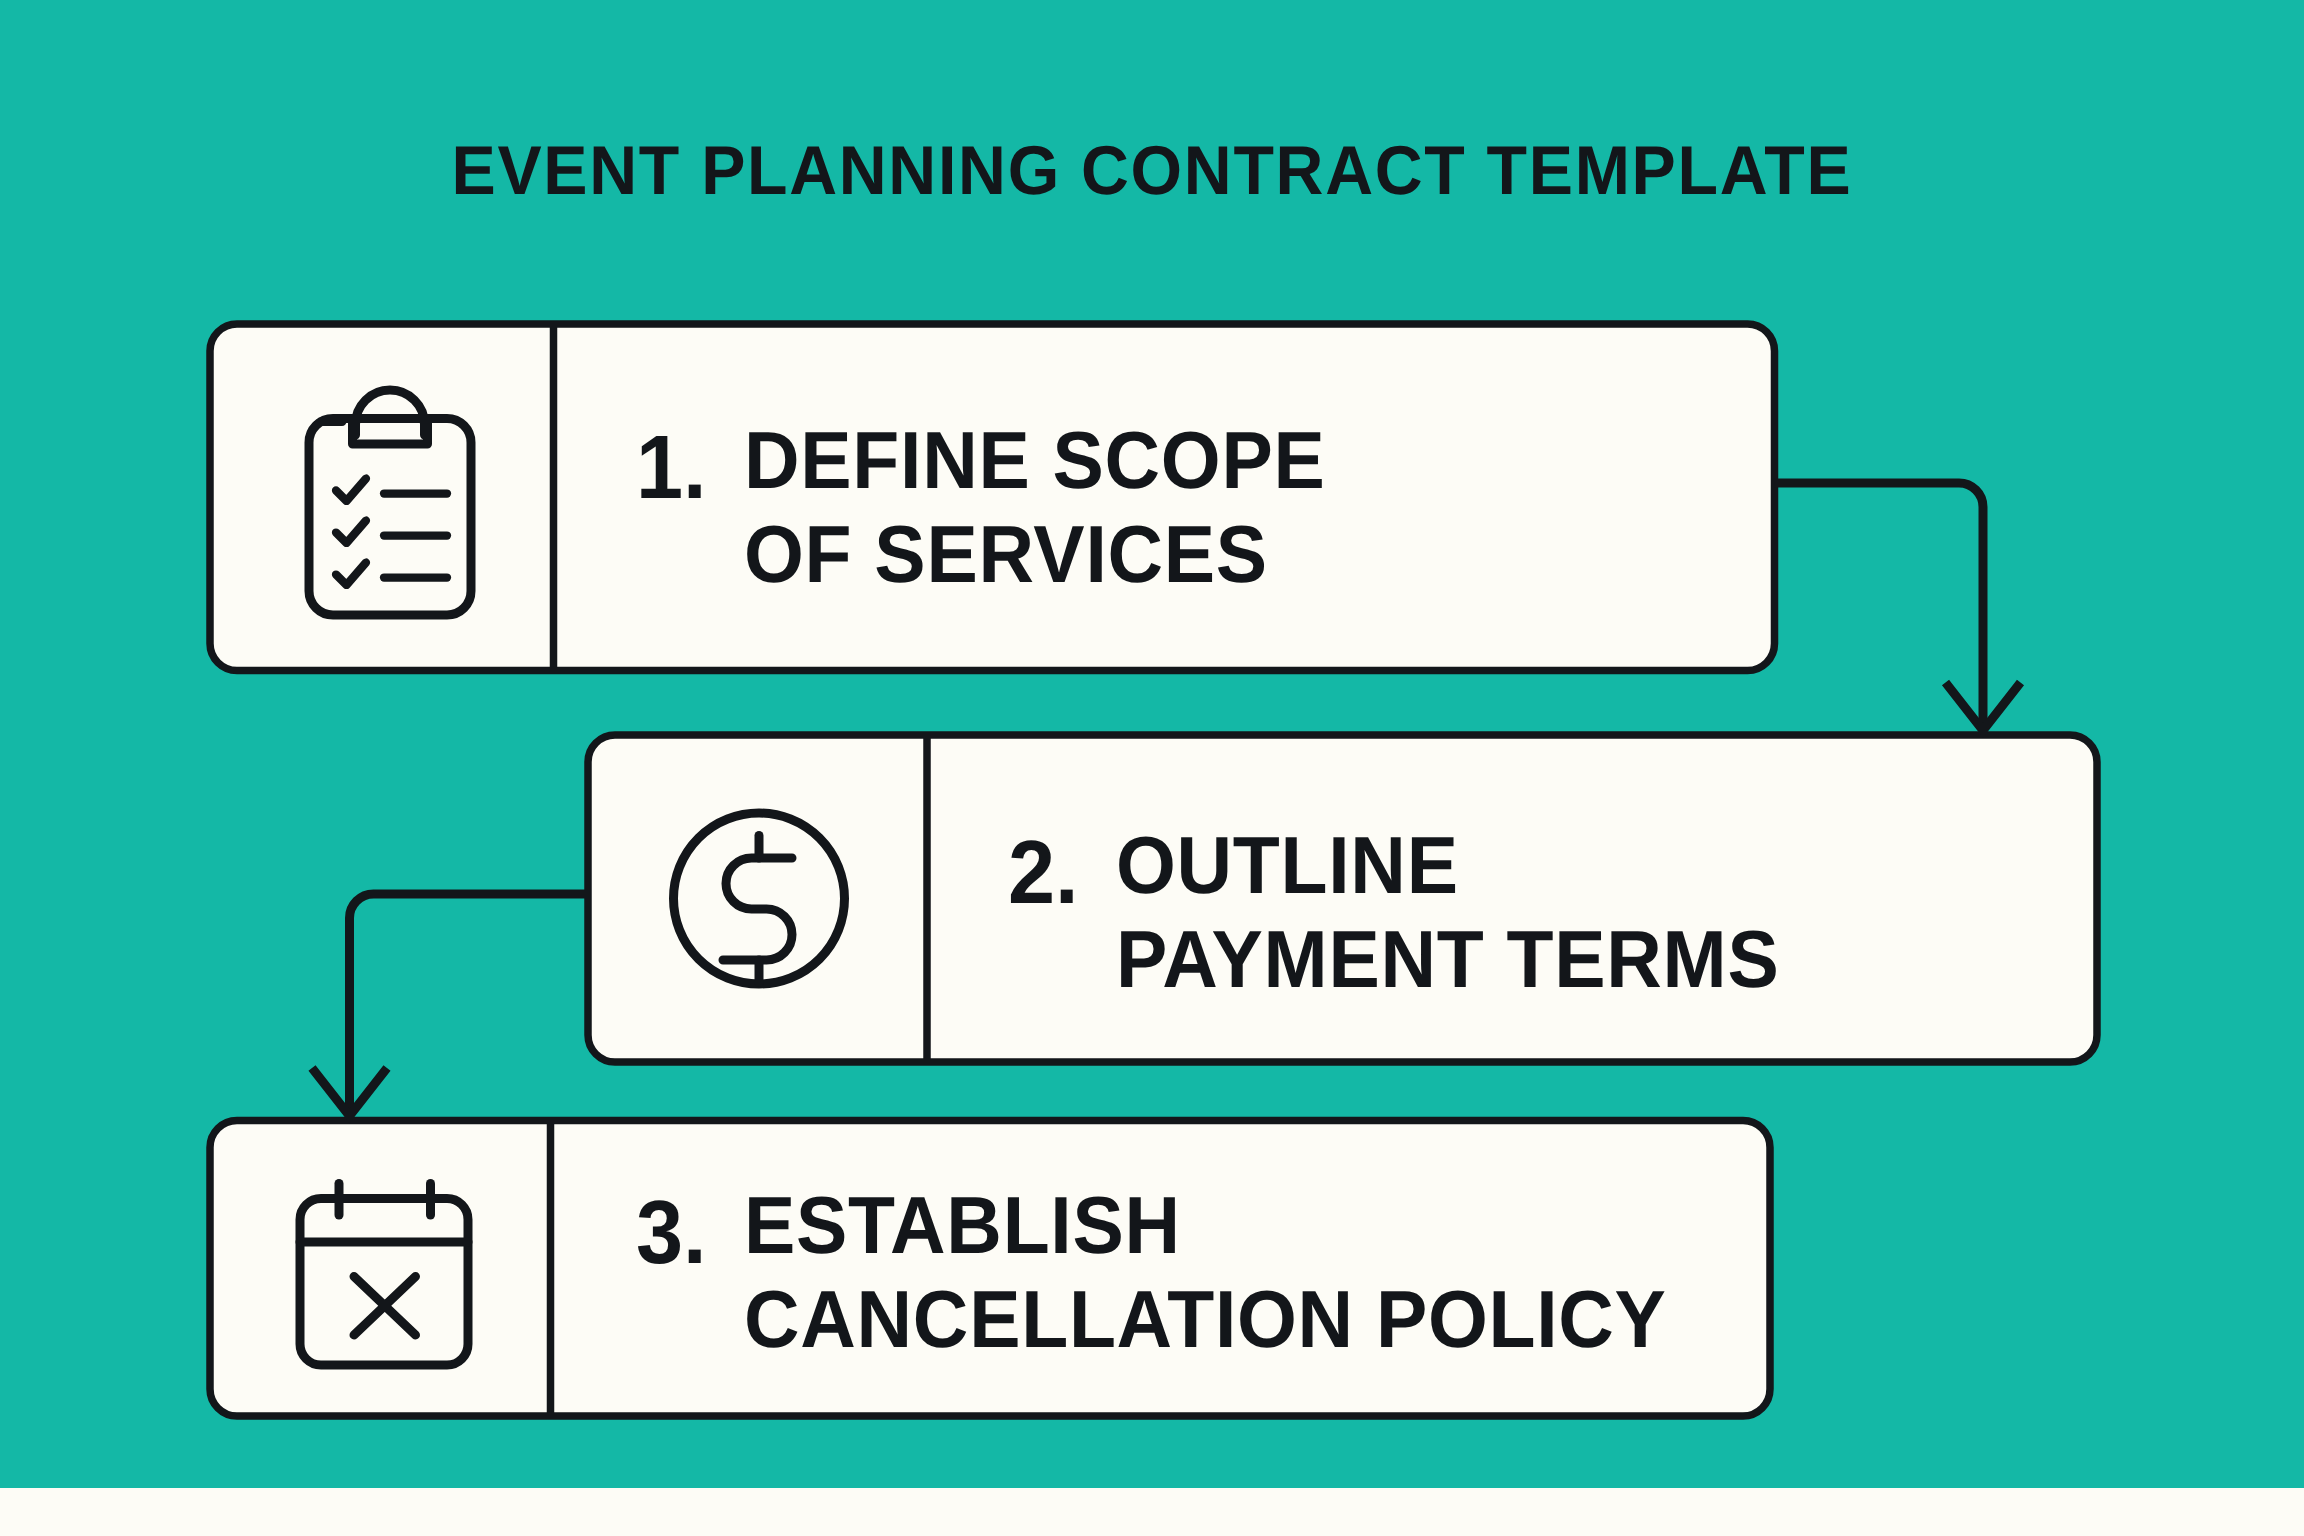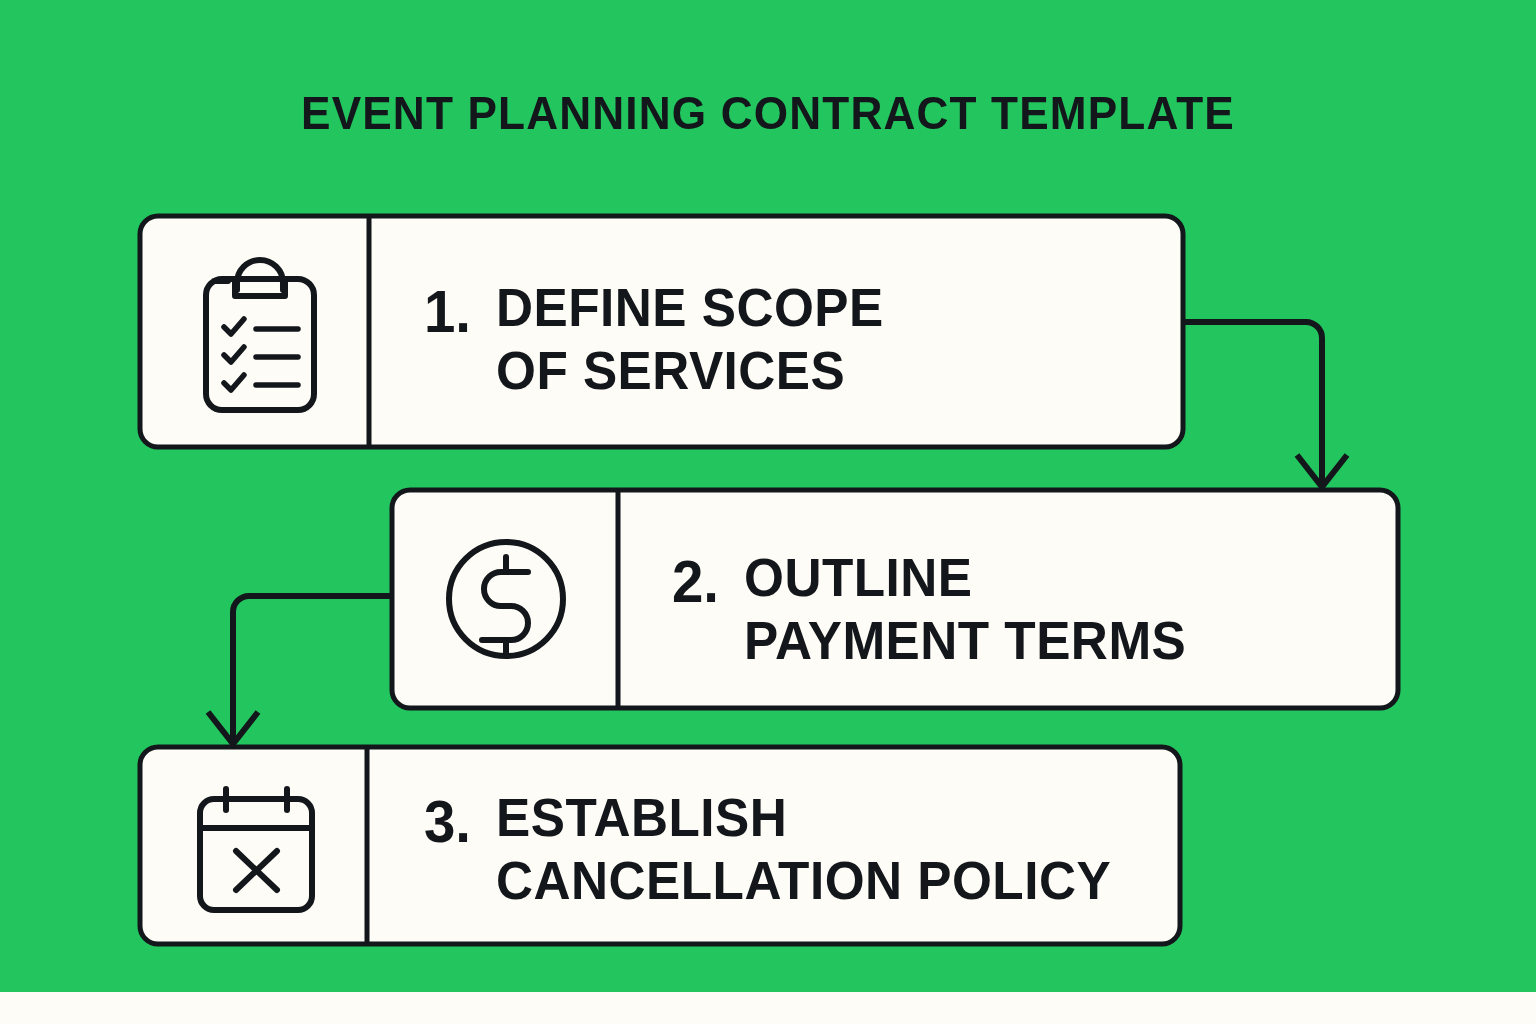--- a/index.html
+++ b/index.html
@@ -10,21 +10,21 @@
     width: 1536px;
     height: 1024px;
     background: #FDFCF6;
     font-family: "Liberation Sans", sans-serif;
     overflow: hidden;
   }
   #stage {
     position: relative;
     width: 1536px;
     height: 992px;
-    background: #22c55e;
+    background: #14b8a6;
   }
   #diagram-title {
     position: absolute;
     left: 0;
     top: 86px;
     width: 1536px;
     text-align: center;
     font-family: "Liberation Sans", sans-serif;
     font-weight: 700;
     font-size: 46px;

